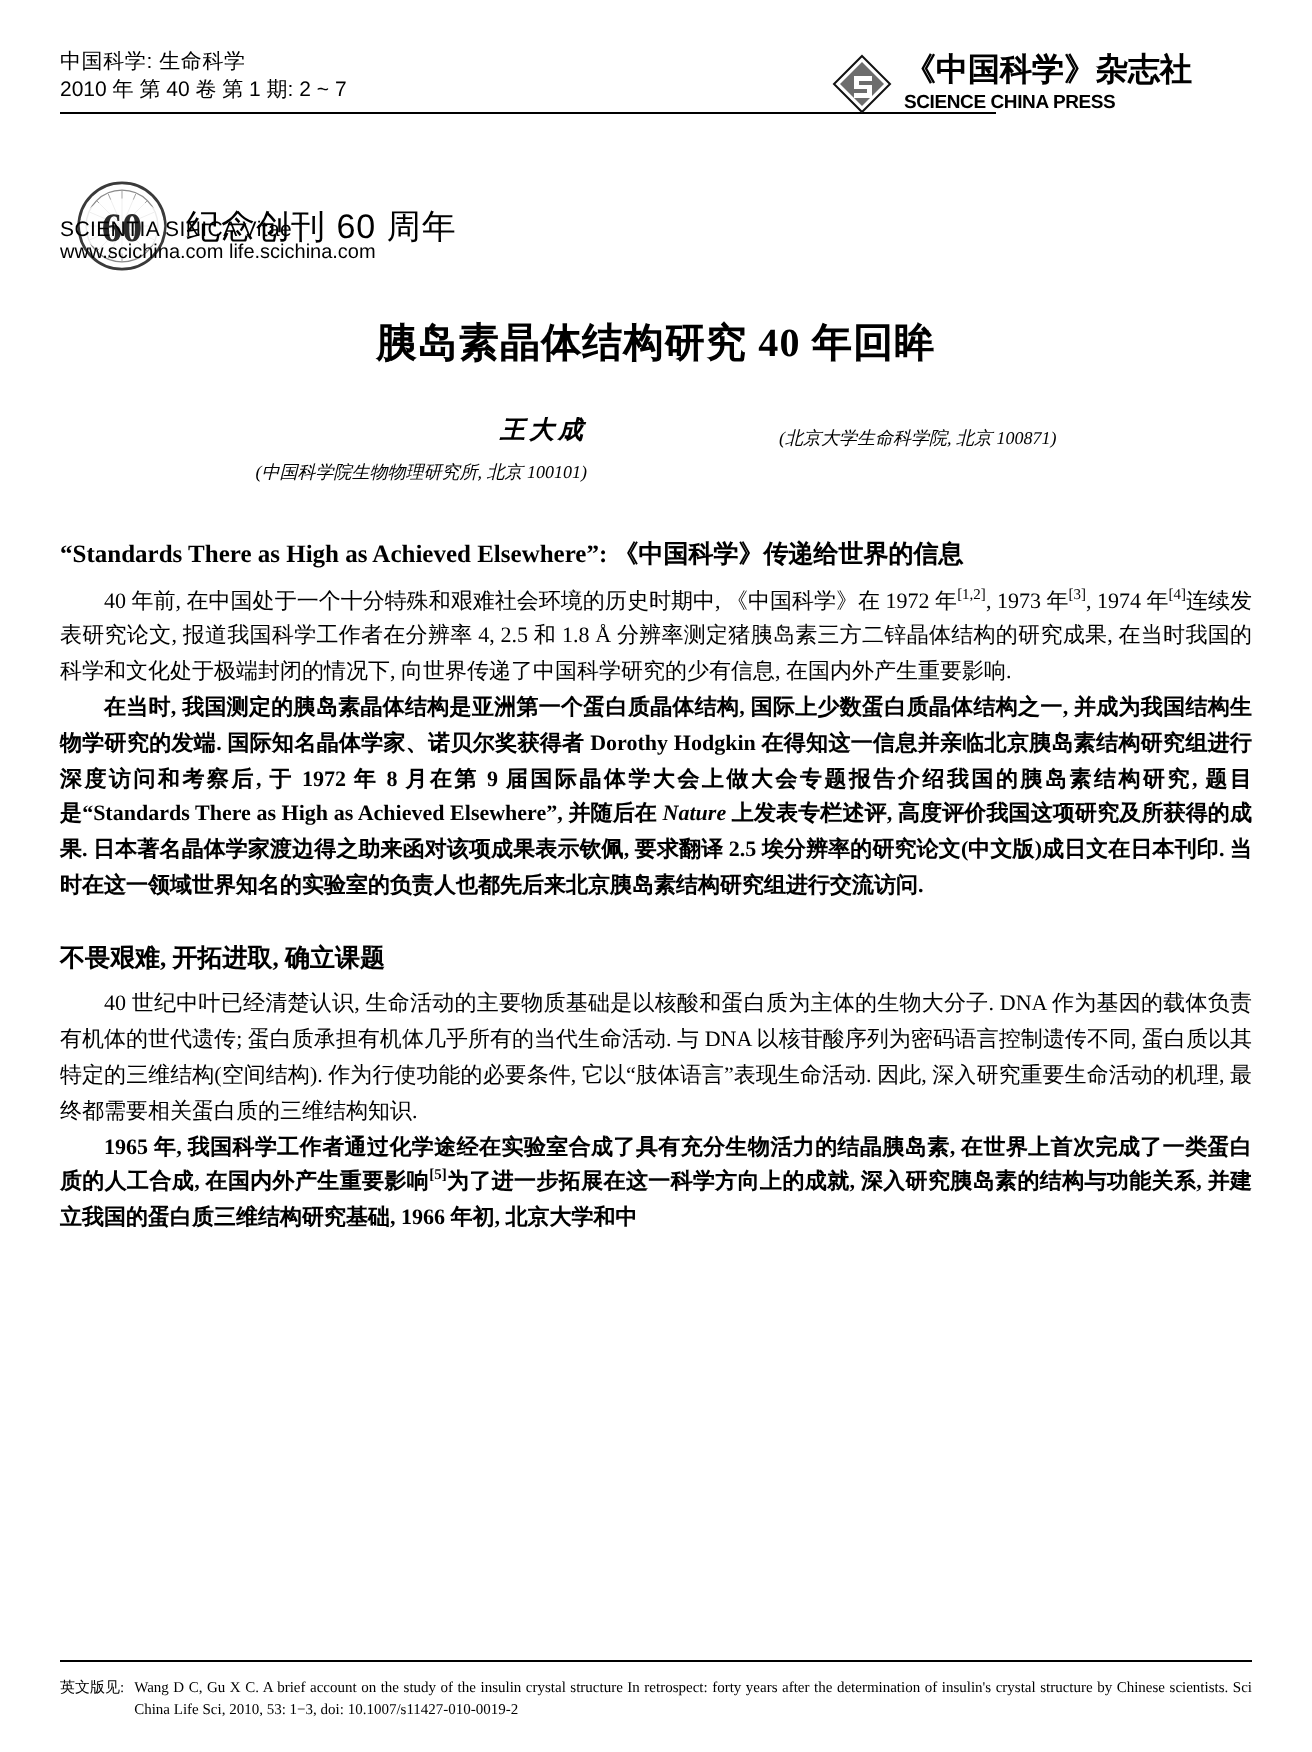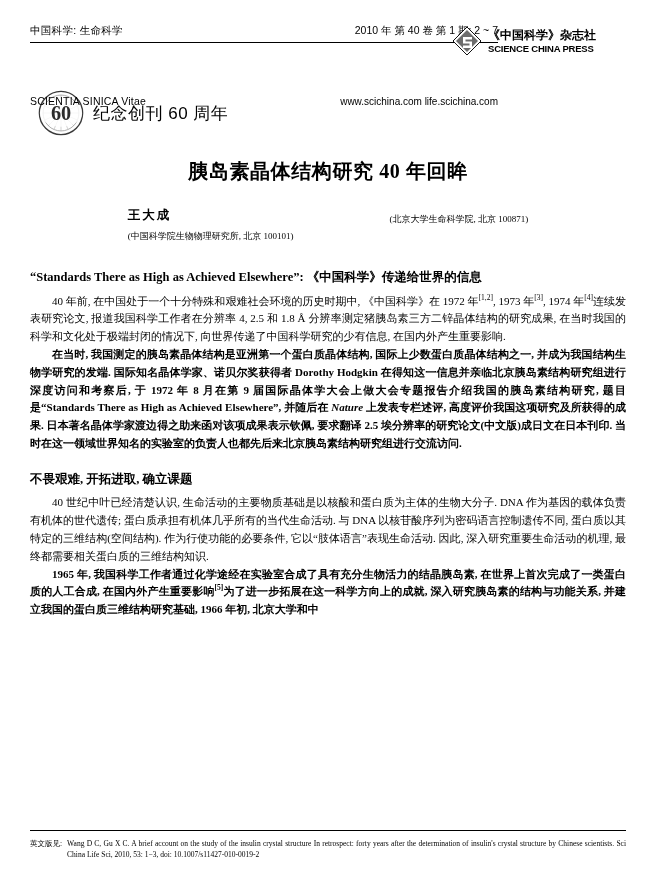--- a/index.html
+++ b/index.html
@@ -28,20 +28,21 @@
     position: relative;
     padding-top: 24px;
     height: 64px;
     box-sizing: border-box;
   }
   .mast-row {
     display: flex;
     align-items: baseline;
     justify-content: space-between;
     padding-right: 128px;
+    flex-direction: column;
   }
   .mast-left-cn {
     font-family: "Liberation Sans", "DejaVu Sans", sans-serif;
     font-size: 10.5px;
     letter-spacing: .3px;
   }
   .mast-left-en {
     font-family: "Liberation Sans", "DejaVu Sans", sans-serif;
     font-size: 10.5px;
     letter-spacing: .2px;
@@ -75,21 +76,21 @@
     gap: 6px;
   }
   .pub-logo {
     width: 30px;
     height: 30px;
     flex: 0 0 auto;
   }
   .pub-text { line-height: 1.25; }
   .pub-cn {
     font-family: "Liberation Sans", "DejaVu Sans", sans-serif;
-    font-size: 12px;
+    font-size: 16px;
     font-weight: bold;
     white-space: nowrap;
   }
   .pub-en {
     font-family: "Liberation Sans", "DejaVu Sans", sans-serif;
     font-size: 9.5px;
     font-weight: bold;
     letter-spacing: -0.2px;
     white-space: nowrap;
   }
@@ -117,21 +118,21 @@
     font-weight: bold;
     margin: 22px 0 0 0;
     letter-spacing: .6px;
   }
   .authors {
     display: flex;
     justify-content: center;
     gap: 96px;
     margin-top: 22px;
   }
-  .author-col { text-align: left; }
+  .author-col { text-align: right; font-style: italic; }
   .author-name {
     font-size: 12.5px;
     font-weight: bold;
     letter-spacing: 2px;
   }
   .author-affil {
     font-size: 9px;
     margin-top: 6px;
     white-space: nowrap;
   }

